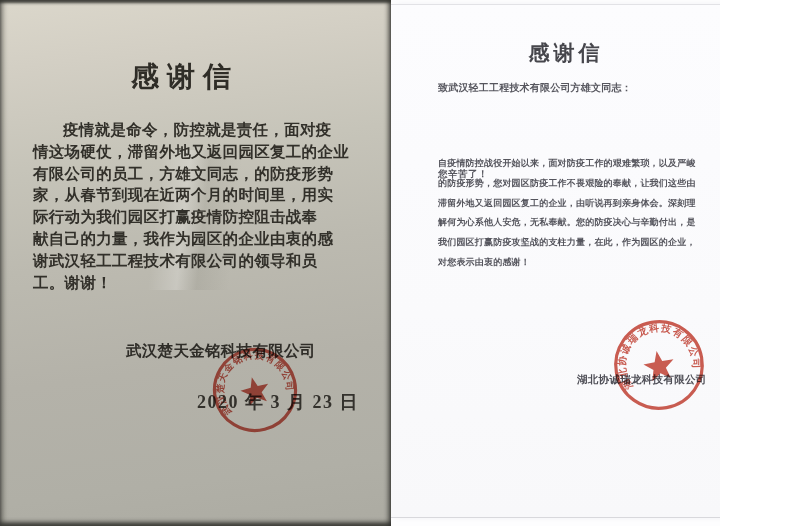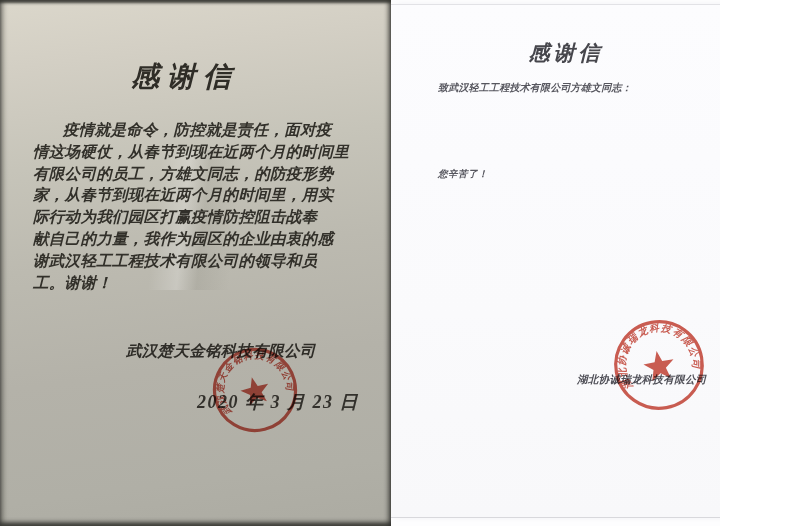--- a/index.html
+++ b/index.html
@@ -1,19 +1,19 @@
 <!DOCTYPE html>
 <html><head>
 <meta charset="utf-8">
 <style>
   * { margin:0; padding:0; box-sizing:border-box; }
   html,body { background:#ffffff; }
   .canvas {
     position:relative; width:720px; height:526px; overflow:hidden;
-    font-family:"Liberation Serif", serif; background:#ffffff;font-style:italic;
+    font-family:"Liberation Serif", serif; background:#ffffff;
   }
 
   
   .photo-left {
     position:absolute; left:0; top:0; width:391px; height:526px;
     background:linear-gradient(173deg,#dbd7cb 0%, #d3cfc4 12%, #c6c4b9 30%, #bcbab0 48%, #b4b2a9 68%, #b0afa6 88%, #acaba2 100%);
     box-shadow:
       inset 0 4px 3px -1px rgba(52,52,48,0.9),
       inset 5px 0 5px -2px rgba(60,60,55,0.55),
       inset -4px 0 4px -1px rgba(45,45,42,0.65),
@@ -91,21 +91,21 @@
 
 <div class="canvas">
 
   <div class="photo-left">
     <div class="fold"></div>
 
     <div class="l-title">感谢信</div>
 
     <div class="l-body">
       <div class="line indent">疫情就是命令，防控就是责任，面对疫</div>
-      <div class="line">情这场硬仗，从春节到现在近两个月的时间里</div>
+      <div class="line">情这场硬仗，滞留外地又返回园区复工的企业</div>
       <div class="line">有限公司的员工，方雄文同志，的防疫形势</div>
       <div class="line">家，从春节到现在近两个月的时间里，用实</div>
       <div class="line">际行动为我们园区打赢疫情防控阻击战奉</div>
       <div class="line">献自己的力量，我作为园区的企业由衷的感</div>
       <div class="line">谢武汉轻工工程技术有限公司的领导和员</div>
       <div class="line">工。谢谢！</div>
     </div>
 
     <div class="l-sign">武汉楚天金铭科技有限公司</div>
     <div class="l-date">2020 年 3 月 23 日</div>
@@ -123,20 +123,28 @@
   </div>
 
   <div class="photo-right">
     <div class="paper-right">
 
       <div class="r-title">感谢信</div>
 
       <div class="r-recipient">致武汉轻工工程技术有限公司方雄文同志：</div>
       <div class="r-salutation">您辛苦了！</div>
 
+      <div class="r-body">
+        <div class="line">自疫情防控战役开始以来，面对防疫工作的艰难繁琐，以及严峻</div>
+        <div class="line">的防疫形势，您对园区防疫工作不畏艰险的奉献，让我们这些由</div>
+        <div class="line">滞留外地又返回园区复工的企业，由听说再到亲身体会。深刻理</div>
+        <div class="line">解何为心系他人安危，无私奉献。您的防疫决心与辛勤付出，是</div>
+        <div class="line">我们园区打赢防疫攻坚战的支柱力量，在此，作为园区的企业，</div>
+        <div class="line">对您表示由衷的感谢！</div>
+      </div>
 
       <div class="r-sign">湖北协诚瑞龙科技有限公司</div>
 
       <div class="seal seal-right">
         <svg viewBox="0 0 100 100" width="94" height="94">
           <circle cx="50" cy="50" r="46" fill="none" stroke="#c23a2c" stroke-width="3.4"></circle>
           <path id="arcR" d="M 18.8,68 A 36,36 0 1 1 81.2,68" fill="none"></path>
           <text font-size="10.5" fill="#c23a2c" style="letter-spacing:1.4px;">
             <textPath href="#arcR">湖北协诚瑞龙科技有限公司</textPath>
           </text>

